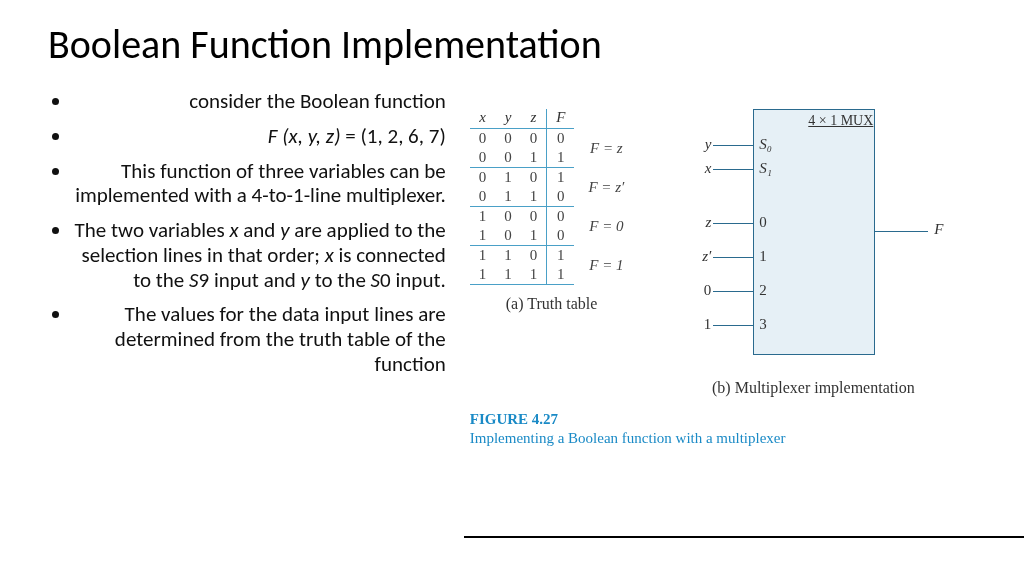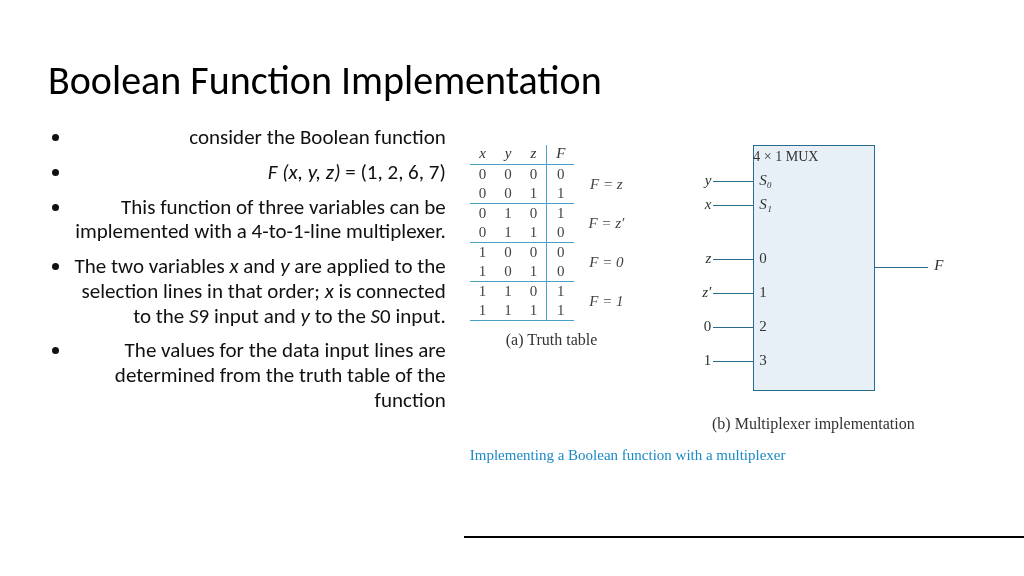--- a/index.html
+++ b/index.html
@@ -8,21 +8,20 @@
     width: 1024px;
     height: 576px;
     font-family: "Calibri", "Segoe UI", sans-serif;
     background: #fff;
     color: #000;
     position: relative;
     overflow: hidden;
   }
   .slide {
     padding: 20px 48px 0 48px;
-    margin-top: 36px;
   }
   h1 {
     font-size: 40px;
     font-weight: 400;
     margin: 0 0 20px 0;
     color: #000;
   }
   .columns {
     display: flex;
     gap: 24px;
@@ -112,22 +111,23 @@
     width: 120px;
     height: 244px;
     border: 1px solid #2a6a8e;
     background: #e6f0f6;
   }
   .mux-title {
     position: absolute;
     left: 70px;
     top: 4px;
     width: 120px;
-    text-align: left;
+    text-align: right;
     font-size: 14px;
+    text-decoration: underline;
   }
   .wire {
     position: absolute;
     height: 1px;
     background: #2a6a8e;
   }
   .lbl-left { position: absolute; text-align: right; width: 28px; }
   .lbl-in   { position: absolute; left: 76px; font-style: italic; text-align: center; }
   .lbl-F    { position: absolute; right: 0; font-style: italic; }
 
@@ -276,20 +276,21 @@
               <div class="lbl-in" style="top:207px;font-style:normal">3</div>
 
               <div class="wire" style="left:191px;top:122px;width:54px"></div>
               <div class="lbl-F" style="top:112px">F</div>
             </div>
             <div class="mux-caption">(b) Multiplexer implementation</div>
           </div>
         </div>
 
         <div class="fig-caption">
+          <div class="fig-num">FIGURE 4.27</div>
           <div class="fig-desc">Implementing a Boolean function with a multiplexer</div>
         </div>
       </div>
     </div>
   </div>
 </div>
 
 <div class="rule"></div>
 
 </body></html>

